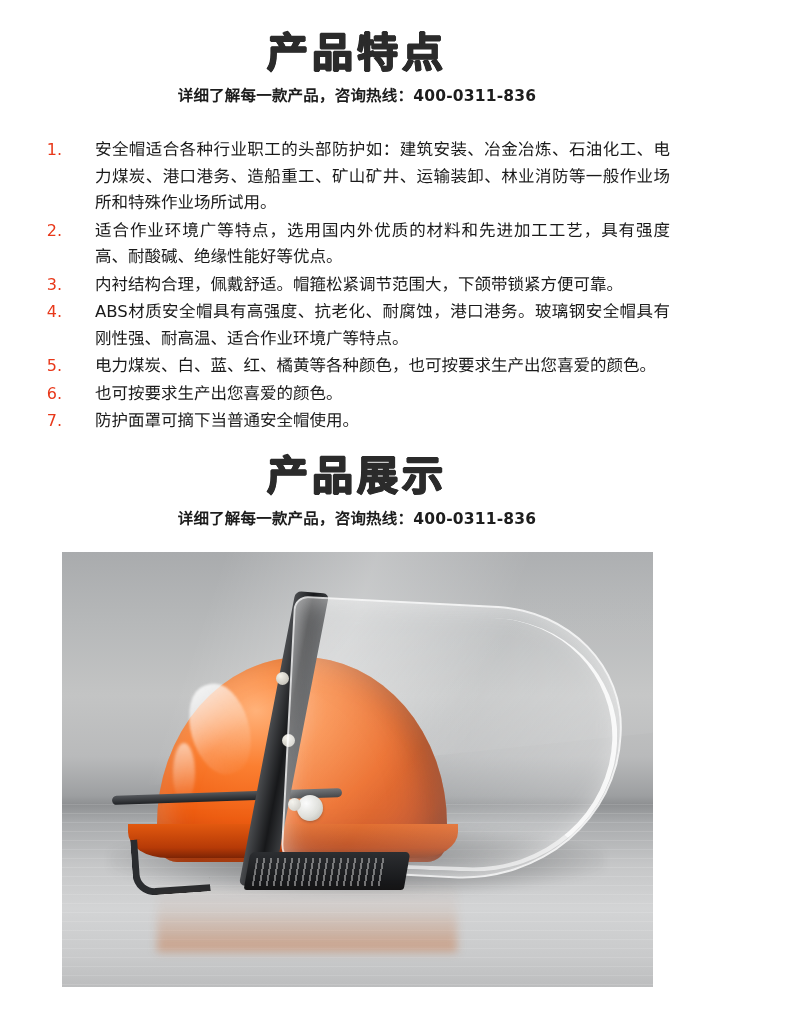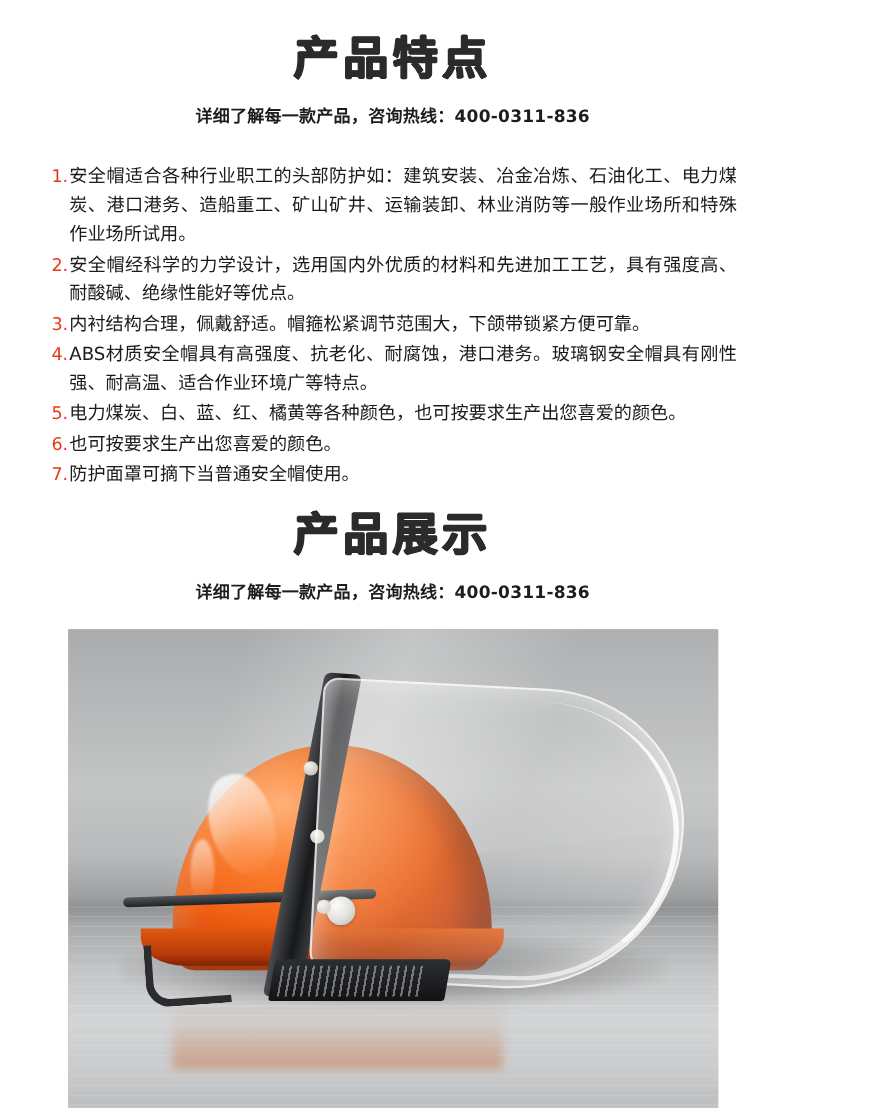--- a/index.html
+++ b/index.html
@@ -39,21 +39,21 @@
     font-family: "DejaVu Sans", "Liberation Sans", sans-serif;
   }
   .title-1 { padding-top: 33px; }
   .title-2 { padding-top: 20px; text-align: center; }
 
   .section-sub {
     text-align: center;
     font-size: 15.5px;
     font-weight: bold;
     color: #1d1d1d;
-    margin-top: 19px;
+    margin-top: 9px;
     letter-spacing: 0.2px;
   }
 
   
   .features {
     margin: 32px 0 0 0;
     padding: 0 44px 0 46px;
     list-style: none;
   }
   .feature-item {
@@ -69,20 +69,21 @@
     font-size: 16px;
     line-height: 26.5px;
     min-width: 16px;
     text-align: right;
     flex: 0 0 auto;
     padding-right: 1px;
   }
   .feature-text {
     flex: 1 1 auto;
     text-align: justify;
+    margin-left: 32px;
   }
 
   
   .image-wrap {
     margin: 24px auto 0 auto;
     width: 591px;
     height: 435px;
     position: relative;
     overflow: hidden;
     background: #b7b9bb;
@@ -294,21 +295,21 @@
   <div class="section-title title-1">产品特点</div>
   <div class="section-sub">详细了解每一款产品，咨询热线：400-0311-836</div>
 
   <ul class="features">
     <li class="feature-item">
       <span class="feature-num">1.</span>
       <span class="feature-text">安全帽适合各种行业职工的头部防护如：建筑安装、冶金冶炼、石油化工、电力煤炭、港口港务、造船重工、矿山矿井、运输装卸、林业消防等一般作业场所和特殊作业场所试用。</span>
     </li>
     <li class="feature-item">
       <span class="feature-num">2.</span>
-      <span class="feature-text">安全帽经科学的力学设计，选用国内外优质的材料和先进加工工艺，具有强度高、耐酸碱、绝缘性能好等优点。</span>
+      <span class="feature-text">适合作业环境广等特点，选用国内外优质的材料和先进加工工艺，具有强度高、耐酸碱、绝缘性能好等优点。</span>
     </li>
     <li class="feature-item">
       <span class="feature-num">3.</span>
       <span class="feature-text">内衬结构合理，佩戴舒适。帽箍松紧调节范围大，下颌带锁紧方便可靠。</span>
     </li>
     <li class="feature-item">
       <span class="feature-num">4.</span>
       <span class="feature-text">ABS材质安全帽具有高强度、抗老化、耐腐蚀，港口港务。玻璃钢安全帽具有刚性强、耐高温、适合作业环境广等特点。</span>
     </li>
     <li class="feature-item">

